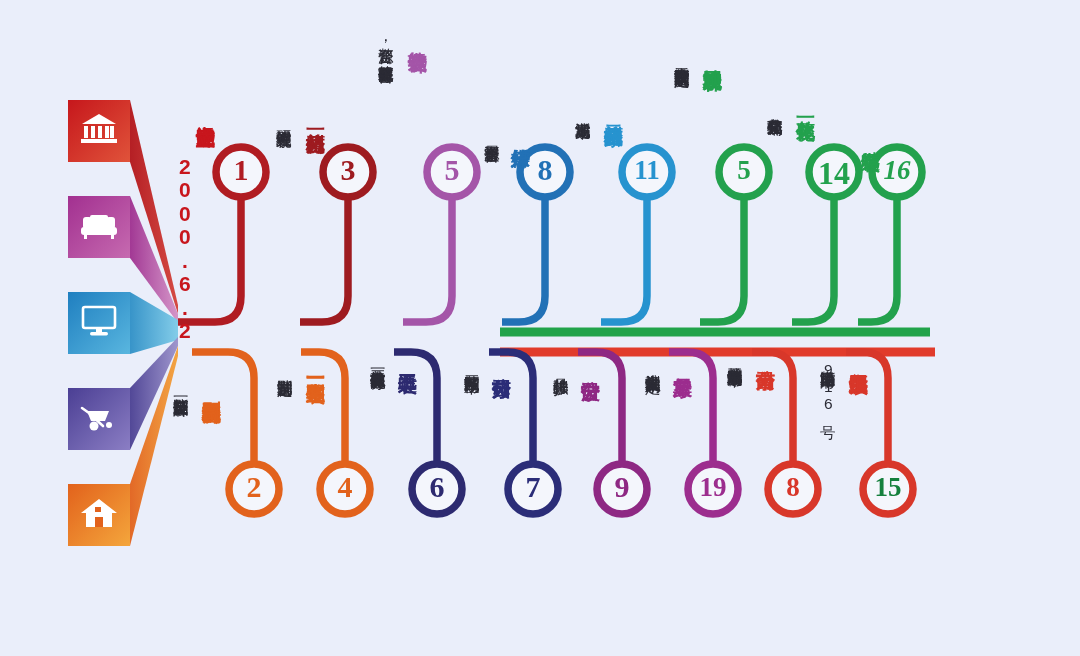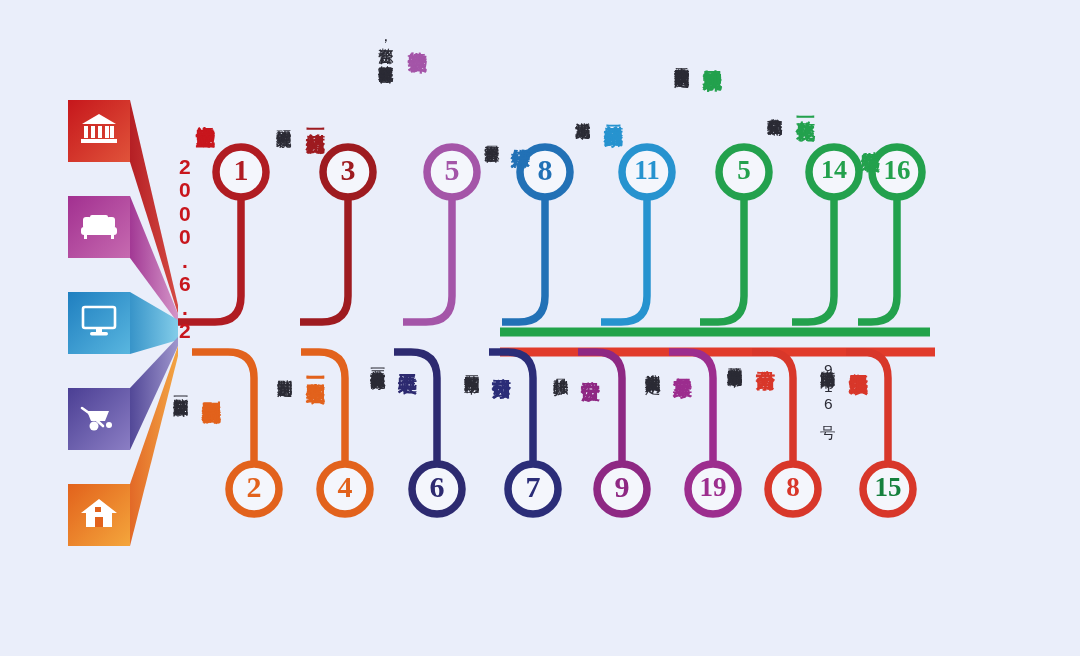--- a/index.html
+++ b/index.html
@@ -241,24 +241,24 @@
       <div class="vtext v-desc" style="left: 378px; top: 36px;">整合资源，打造软装整体配套服务平台</div>
       <div class="node-num" style="left: 517px; top: 153.4px; width: 56px; font-size: 30px; color: rgb(34, 113, 182);">8</div>
       <div class="vtext v-title" style="left: 511px; top: 133px; color: rgb(34, 113, 182);">乐缔传媒</div>
       <div class="vtext v-desc" style="left: 484px; top: 133px;">家居资源整合平台</div>
       <div class="node-num" style="left: 619px; top: 155.26px; width: 56px; font-size: 27px; color: rgb(39, 147, 207);">11</div>
       <div class="vtext v-title" style="left: 604px; top: 110px; color: rgb(39, 147, 207);">杭州第二家分公司</div>
       <div class="vtext v-desc" style="left: 575px; top: 110px;">完成浙江市场布局</div>
       <div class="node-num" style="left: 716px; top: 155.26px; width: 56px; font-size: 27px; color: rgb(35, 161, 77);">5</div>
       <div class="vtext v-title" style="left: 703px; top: 55px; color: rgb(35, 161, 77);">坤凌园林景观</div>
       <div class="vtext v-desc" style="left: 674px; top: 55px;">专注于精英阶层别墅空间庭院定制</div>
-      <div class="node-num" style="left: 806px; top: 155.26px; width: 56px; font-size: 26px; color: rgb(35, 161, 77);">14</div>
+      <div class="node-num" style="left: 806px; top: 155.26px; width: 56px; font-size: 32px; color: rgb(35, 161, 77);">14</div>
       <div class="vtext v-title" style="left: 796px; top: 106px; color: rgb(35, 161, 77);">整装一体化</div>
       <div class="vtext v-desc" style="left: 767px; top: 106px;">文化整装模式全面铺开</div>
-      <div class="node-num" style="left: 869px; top: 155.26px; width: 56px; font-size: 27px; color: rgb(35, 161, 77);">16</div>
+      <div class="node-num" style="left: 869px; top: 155.26px; width: 56px; font-size: 27px; color: rgb(35, 161, 77); font-style: italic;">16</div>
       <div class="vtext v-title" style="left: 861px; top: 136px; color: rgb(35, 161, 77);">申远精装</div>
       <div class="node-num" style="left: 226px; top: 470.4px; width: 56px; font-size: 30px; color: rgb(226, 98, 28);">2</div>
       <div class="vtext v-title" style="left: 202px; top: 386px; color: rgb(226, 98, 28);">别墅家装板块五大分公司</div>
       <div class="vtext v-desc" style="left: 173px; top: 386px;">打造别墅家装第一设计品牌</div>
       <div class="node-num" style="left: 317px; top: 470.4px; width: 56px; font-size: 30px; color: rgb(226, 98, 28);">4</div>
       <div class="vtext v-title" style="left: 306px; top: 367px; color: rgb(226, 98, 28);">一生一宅别墅整装</div>
       <div class="vtext v-desc" style="left: 277px; top: 367px;">高端别墅定制首选</div>
       <div class="node-num" style="left: 409px; top: 470.4px; width: 56px; font-size: 30px; color: rgb(45, 42, 112);">6</div>
       <div class="vtext v-title" style="left: 398px; top: 358px; color: rgb(45, 42, 112);">申远工装</div>
       <div class="vtext v-desc" style="left: 370px; top: 358px;">为开发商提供软硬一体化配套服务</div>

